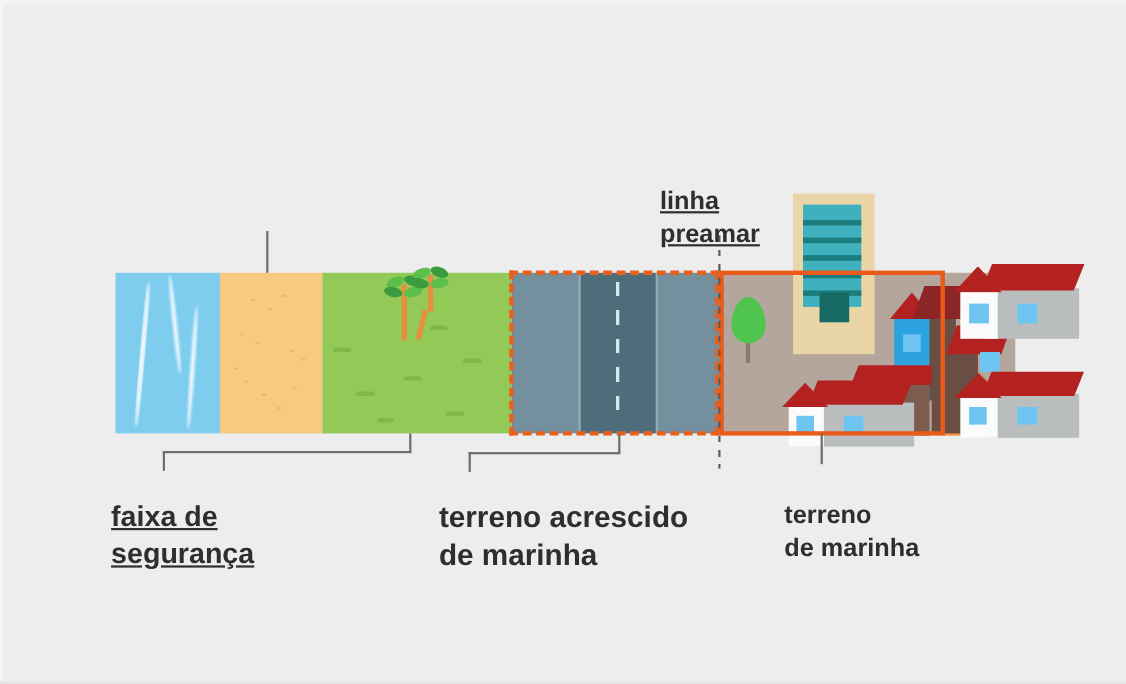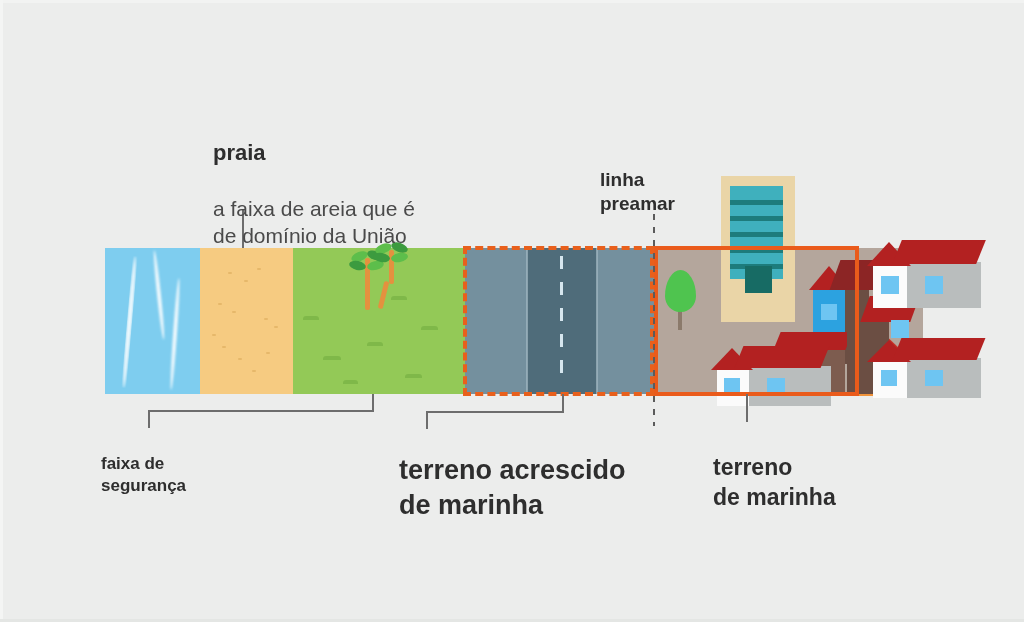--- a/index.html
+++ b/index.html
@@ -33,24 +33,24 @@
     font-weight: normal;
     color: #4a4a4a;
     display: block;
   }
 
   #label-praia      { left: 213px; top: 111px; font-size: 22px; }
   #label-praia .strong { font-size: 22px; margin-bottom: 1px; }
   #label-praia .body   { font-size: 21px; }
 
   #label-preamar    { left: 600px; top: 140px; font-size: 22px; font-weight: bold; color:#2e2e2e; }
-  #label-preamar .strong { font-size: 19px; }
+  #label-preamar .strong { font-size: 23px; text-decoration: underline; }
 
   #label-seguranca  { left: 101px; top: 433px; }
-  #label-seguranca .strong { font-size: 17px; }
+  #label-seguranca .strong { font-size: 26px; text-decoration: underline; }
 
   #label-acrescido  { left: 399px; top: 433px; }
   #label-acrescido .strong { font-size: 27px; }
 
   #label-marinha    { left: 713px; top: 433px; }
   #label-marinha .strong { font-size: 23px; }
 
   
   .conn { position: absolute; background: #6d6d6d; }
   .conn-v { width: 2px; }
@@ -386,25 +386,20 @@
 
   <div class="conn conn-v" id="conn-praia"></div>
   <div class="conn conn-h" id="brk-seg-h"></div>
   <div class="conn conn-v" id="brk-seg-l"></div>
   <div class="conn conn-v" id="brk-seg-r"></div>
   <div class="conn conn-h" id="brk-acr-h"></div>
   <div class="conn conn-v" id="brk-acr-l"></div>
   <div class="conn conn-v" id="brk-acr-r"></div>
   <div class="conn conn-v" id="conn-mar"></div>
 
-  <div class="lbl" id="label-praia">
-    <span class="strong">praia</span>
-    <span class="body">a faixa de areia que é
-de domínio da União</span>
-  </div>
 
   <div class="lbl" id="label-preamar">
     <span class="strong">linha
 preamar</span>
   </div>
 
   <div class="lbl" id="label-seguranca">
     <span class="strong">faixa de
 segurança</span>
   </div>

